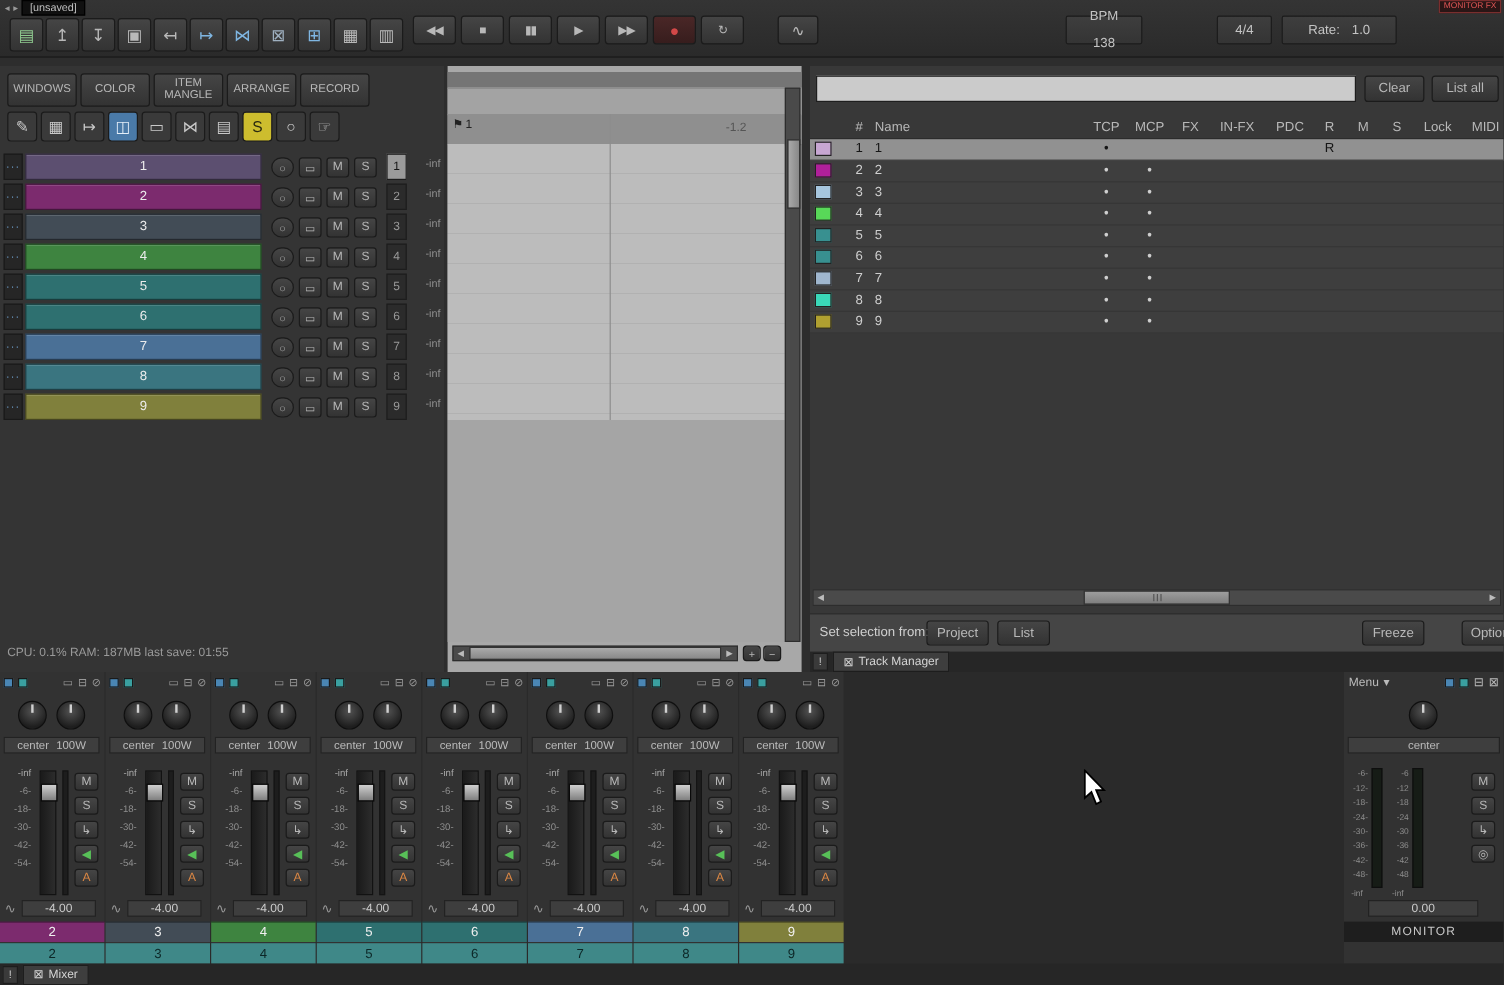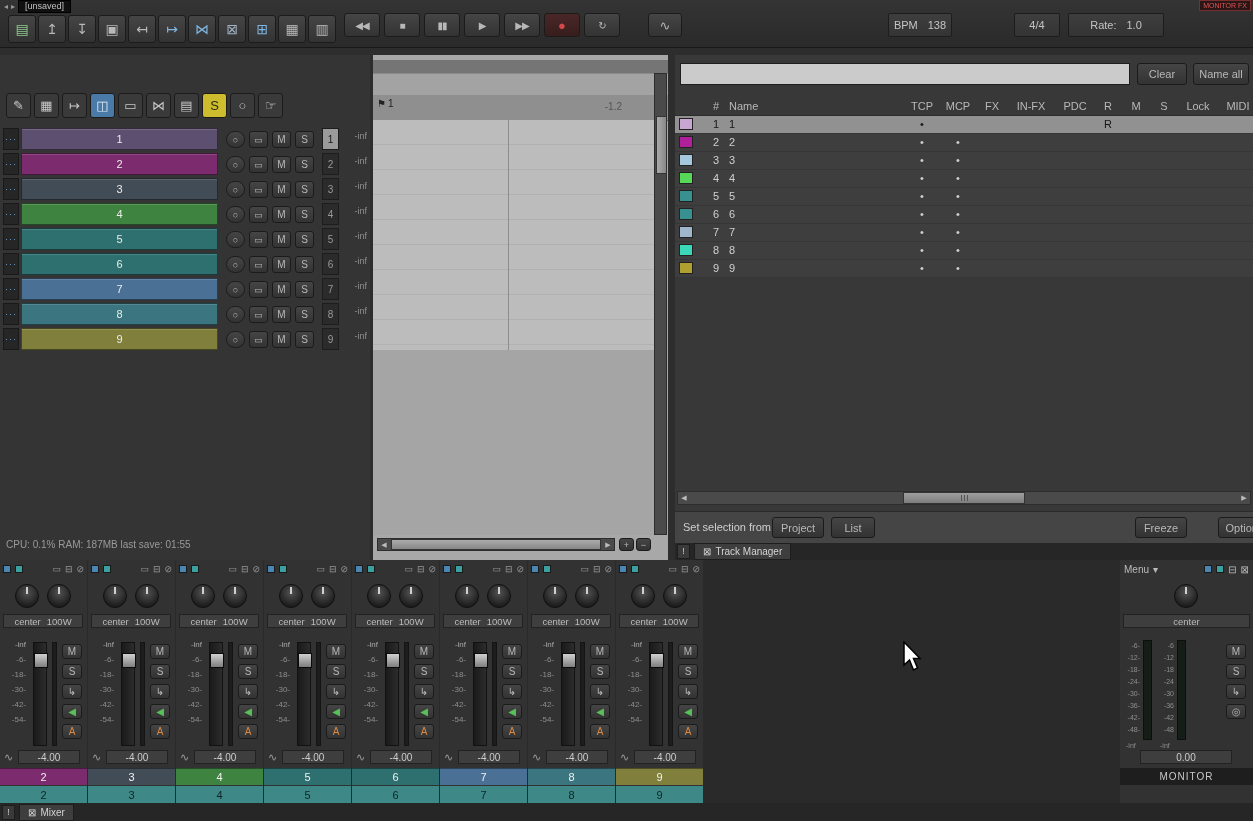--- a/index.html
+++ b/index.html
@@ -188,34 +188,47 @@
       <span class="btn3d tr-btn">◀◀</span>
       <span class="btn3d tr-btn">■</span>
       <span class="btn3d tr-btn">▮▮</span>
       <span class="btn3d tr-btn">▶</span>
       <span class="btn3d tr-btn">▶▶</span>
       <span class="btn3d tr-btn tr-record">●</span>
       <span class="btn3d tr-btn">↻</span>
     </div>
     <span class="btn3d env-btn">∿</span>
 
-    <div class="info-box" style="left:888px;width:64px;">
+    <div class="info-box" style="left:888px;width:64px;flex-direction:column;">
       <span>BPM</span>
       <span>138</span>
     </div>
     <div class="info-box" style="left:1014px;width:46px;">
       <span>4/4</span>
     </div>
     <div class="info-box" style="left:1068px;width:96px;">
       <span>Rate:</span>
       <span>1.0</span>
     </div>
   </div>
 
   <div class="left-panel">
+    <div class="lp-tabs">
+
+        <span class="btn3d lp-tab">WINDOWS</span>
+
+        <span class="btn3d lp-tab">COLOR</span>
+
+        <span class="btn3d lp-tab">ITEM MANGLE</span>
+
+        <span class="btn3d lp-tab">ARRANGE</span>
+
+        <span class="btn3d lp-tab">RECORD</span>
+
+    </div>
     <div class="lp-icons">
 
         <span class="btn3d lp-icon" style="color: rgb(200, 200, 200); background: rgb(58, 58, 58);">✎</span>
 
         <span class="btn3d lp-icon" style="color: rgb(200, 200, 200); background: rgb(58, 58, 58);">▦</span>
 
         <span class="btn3d lp-icon" style="color: rgb(200, 200, 200); background: rgb(58, 58, 58);">↦</span>
 
         <span class="btn3d lp-icon" style="color: rgb(228, 238, 248); background: rgb(74, 122, 168);">◫</span>
 
@@ -379,21 +392,21 @@
     </div>
     <div class="ar-zoom">
       <span class="btn3d zoom-btn">+</span>
       <span class="btn3d zoom-btn">−</span>
     </div>
   </div>
 
   <div class="tmgr">
     <input class="tm-filter" value="" style="">
     <span class="btn3d tm-topbtn" style="left:462px;width:50px;">Clear</span>
-    <span class="btn3d tm-topbtn" style="left:518px;width:56px;">Name all</span>
+    <span class="btn3d tm-topbtn" style="left:518px;width:56px;">List all</span>
 
     <div class="tm-header">
       <span class="tm-cell col-num">#</span>
       <span class="tm-cell col-name">Name</span>
       <span class="tm-cell col-tcp">TCP</span>
       <span class="tm-cell col-mcp">MCP</span>
       <span class="tm-cell col-fx">FX</span>
       <span class="tm-cell col-infx">IN-FX</span>
       <span class="tm-cell col-pdc">PDC</span>
       <span class="tm-cell col-r">R</span>

